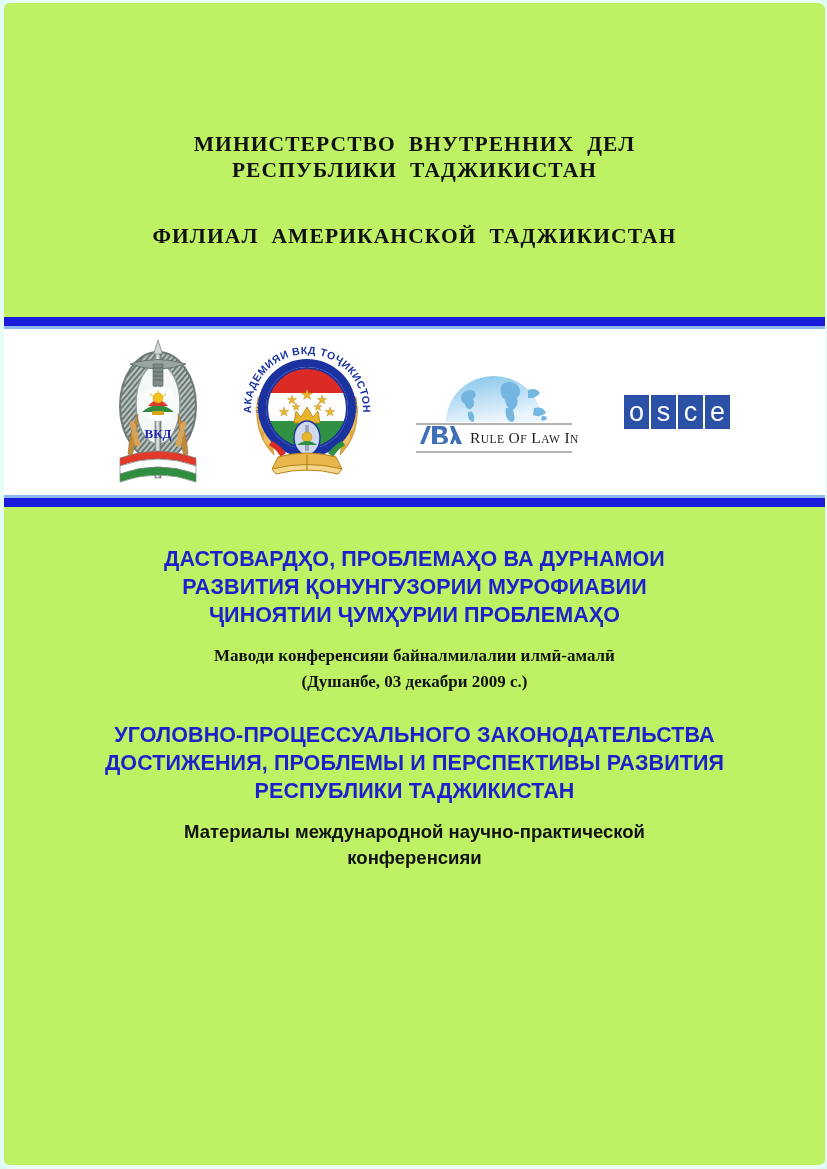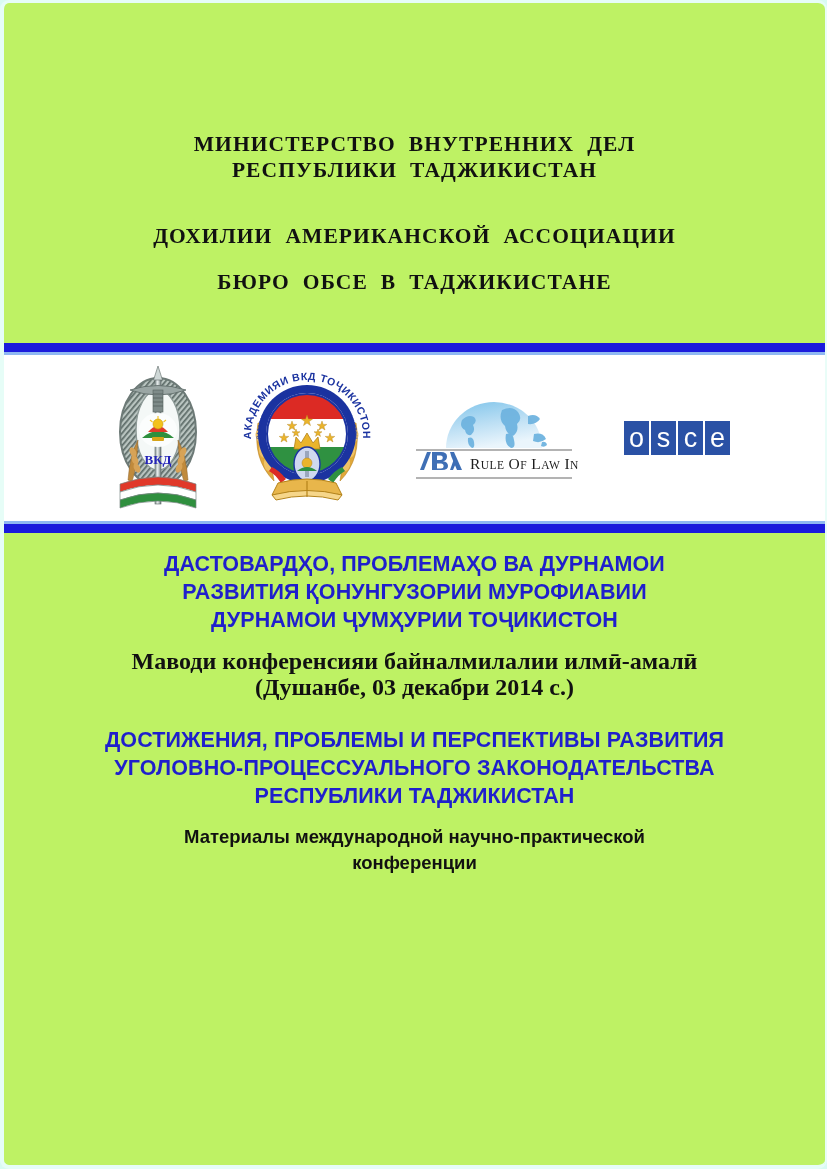--- a/index.html
+++ b/index.html
@@ -76,56 +76,55 @@
   .osce{margin-left:46px;display:flex;gap:2px;align-items:center;}
   .osce-cell{
     width:25px;height:34px;background:#2a51a5;
     color:#ffffff;display:flex;align-items:center;justify-content:center;
     font-family:"Liberation Sans", sans-serif;
     font-size:27px;line-height:1;font-weight:400;
   }
 
   
   .titles{
-    padding-top:17px;
+    padding-top:38px;
     text-align:center;
   }
   .title-tj,.title-ru{
     color:#1f1fcc;
     font-family:"Liberation Sans", sans-serif;
     font-weight:bold;
     line-height:28px;
   }
   .title-tj{font-size:21.5px;letter-spacing:0.1px;}
   .title-ru{font-size:21.5px;letter-spacing:0.1px;}
   .sub-tj,.sub-ru{
     color:#111111;
     font-family:"Liberation Serif", serif;
     font-weight:bold;
-    font-size:24px;
+    font-size:17px;
     line-height:26px;
   }
   .sub-ru{font-family:Liberation Sans, sans-serif;font-size:18.5px;line-height:26px;}
   .gap-14{height:14px;}
   .gap-26{height:26px;}
   .gap-8{height:8px;}
 </style>
 </head>
 <body>
 
 <div class="page">
 
   <div class="header-block">
     <div class="header-line">МИНИСТЕРСТВО  ВНУТРЕННИХ  ДЕЛ</div>
     <div class="header-line">РЕСПУБЛИКИ  ТАДЖИКИСТАН</div>
     <div class="hdr-gap-1"></div>
     <div class="hdr-gap-2"></div>
-    <div class="header-line">ДОХИЛИИ  АМЕРИКАНСКОЙ  АССОЦИАЦИИ</div>
+    <div class="header-line">ФИЛИАЛ  АМЕРИКАНСКОЙ  ТАДЖИКИСТАН</div>
     <div class="hdr-gap-3"></div>
-    <div class="header-line">БЮРО  ОБСЕ  В  ТАДЖИКИСТАНЕ</div>
   </div>
 
   <div class="band-spacer"></div>
 
   <div class="rule-blue top"></div>
 
   <div class="logo-band">
 
     <div class="logo">
       <svg class="mvd" viewBox="0 0 108 152" xmlns="http://www.w3.org/2000/svg" aria-hidden="true">
@@ -300,33 +299,33 @@
 
   </div>
 
   <div class="rule-blue"></div>
 
   <div class="titles">
 
     <div>
       <div class="title-tj">ДАСТОВАРДҲО, ПРОБЛЕМАҲО ВА ДУРНАМОИ</div>
       <div class="title-tj">РАЗВИТИЯ ҚОНУНГУЗОРИИ МУРОФИАВИИ</div>
-      <div class="title-tj">ДУРНАМОИ ҶУМҲУРИИ ТОҶИКИСТОН</div>
+      <div class="title-tj">ҶИНОЯТИИ ҶУМҲУРИИ ПРОБЛЕМАҲО</div>
       <div class="gap-14"></div>
       <div class="sub-tj">Маводи конференсияи байналмилалии илмӣ-амалӣ</div>
-      <div class="sub-tj">(Душанбе, 03 декабри 2014 с.)</div>
+      <div class="sub-tj">(Душанбе, 03 декабри 2009 с.)</div>
     </div>
 
     <div class="gap-26"></div>
 
     <div>
+      <div class="title-ru">УГОЛОВНО-ПРОЦЕССУАЛЬНОГО ЗАКОНОДАТЕЛЬСТВА</div>
       <div class="title-ru">ДОСТИЖЕНИЯ, ПРОБЛЕМЫ И ПЕРСПЕКТИВЫ РАЗВИТИЯ</div>
-      <div class="title-ru">УГОЛОВНО-ПРОЦЕССУАЛЬНОГО ЗАКОНОДАТЕЛЬСТВА</div>
       <div class="title-ru">РЕСПУБЛИКИ ТАДЖИКИСТАН</div>
       <div class="gap-14"></div>
       <div class="sub-ru">Материалы международной научно-практической</div>
-      <div class="sub-ru">конференции</div>
+      <div class="sub-ru">конференсияи</div>
       <div class="gap-8"></div>
     </div>
 
   </div>
 
 </div>
 
 </body></html>

